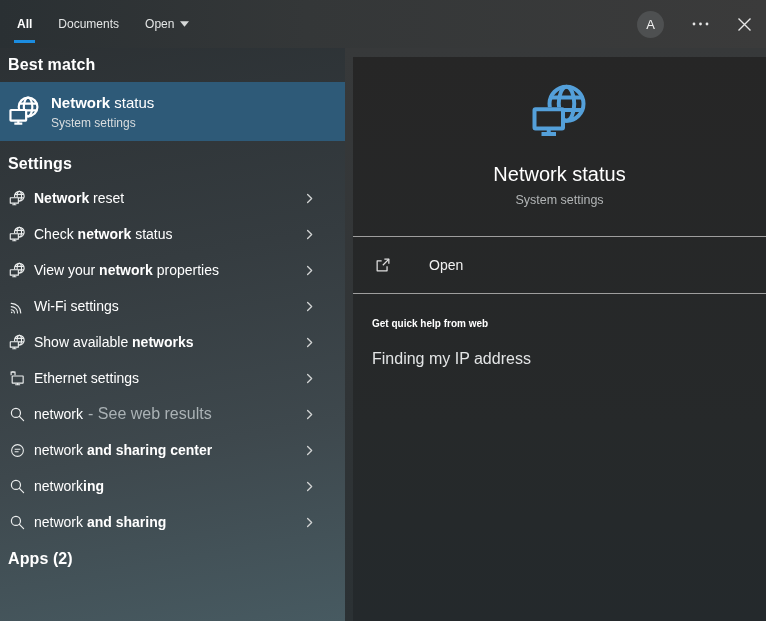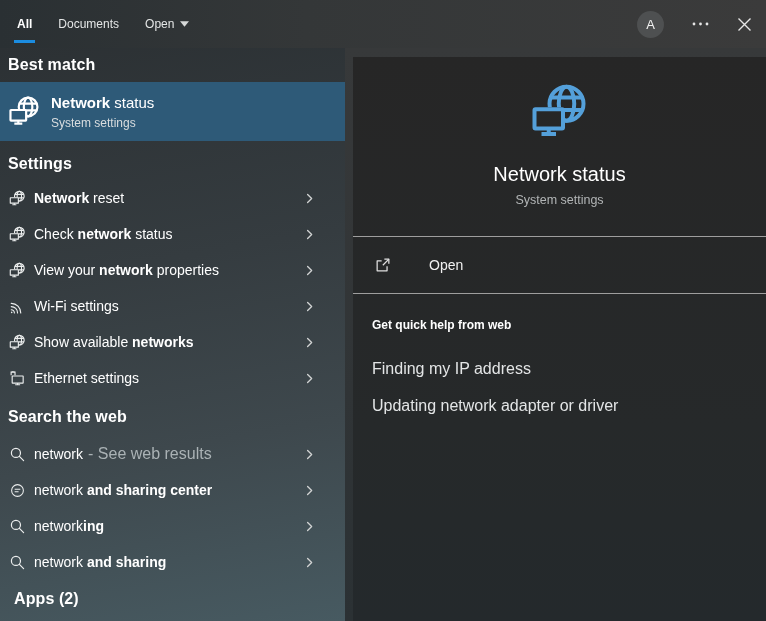--- a/index.html
+++ b/index.html
@@ -36,21 +36,21 @@
   .left-panel{
     position:absolute;top:48px;left:0;width:345px;height:573px;
     background:linear-gradient(170deg,#2c3134 0%,#353c40 38%,#3e484d 68%,#475a61 100%);
   }
   .sec-hd{
     color:#ffffff;font-size:16px;font-weight:700;
     padding:8px 8px 8px 8px;letter-spacing:.1px;
   }
   .sec-hd.settings{padding:14px 8px 7px 8px;}
   .sec-hd.web{padding:12px 8px 10px 8px;}
-  .sec-hd.apps{padding:10px 8px 8px 8px;margin-left:6px;}
+  .sec-hd.apps{padding:10px 8px 8px 8px;}
   .bm-item{
     height:59px;display:flex;align-items:center;
     background:var(--highlight,#2e5a78);padding-left:8px;cursor:default;
   }
   .bm-icon{width:33px;height:33px;color:#ffffff;margin-right:10px;flex:0 0 33px;}
   .bm-icon svg{width:100%;height:100%;}
   .bm-title{color:#ffffff;font-size:15px;line-height:18px;}
   .bm-sub{color:#d9dddf;font-size:12px;margin-top:4px;}
   .row{
     height:36px;display:flex;align-items:center;
@@ -81,21 +81,21 @@
   .hero-title{font-size:20px;color:#ffffff;margin-top:17px;}
   .hero-sub{font-size:12.5px;color:#b2b5b6;margin-top:7px;}
   .sep{height:1px;background:#9e9e9e;}
   .action-row{
     height:56px;display:flex;align-items:center;padding-left:21px;cursor:default;gap:25px;
   }
   .action-row .aicon{width:18px;height:18px;color:#e0e0e0;margin-right:12px;}
   .action-row .aicon svg{width:100%;height:100%;display:block;}
   .action-row .alabel{font-size:14px;color:#f0f0f0;}
   .help{padding:24px 20px 0 19px;}
-  .help-hd{font-size:12px;font-weight:700;color:#ffffff;margin-bottom:28px;}
+  .help-hd{font-size:10px;font-weight:700;color:#ffffff;margin-bottom:21px;}
   .help-item{font-size:16px;color:#e3e5e6;margin-bottom:19px;cursor:default;}
 </style>
 </head>
 <body>
 
 <div class="app">
 
   <div class="topbar">
     <div class="tabs" id="tabs">
         <div class="tab active">
@@ -304,21 +304,20 @@
           </span>
     <span class="label"><span>Ethernet settings</span></span>
     <span class="chev">
       <svg viewBox="0 0 24 24" fill="none" stroke="currentColor" stroke-width="2.4" stroke-linecap="round" stroke-linejoin="round">
               <path d="M8.5 4.5 16 12l-7.5 7.5"></path>
             </svg>
     </span>
   </div>
       </div>
 
-    <div class="sec-hd web">Search the web</div>
     <div id="web-rows">
         <div class="row">
     <span class="icon">
             <svg viewBox="0 0 24 24" fill="none" stroke="currentColor" stroke-width="1.7" stroke-linecap="round">
    <circle cx="9.8" cy="9.8" r="6.4"></circle>
               <path d="M14.7 14.7 20.6 20.6"></path>
  </svg>
           </span>
     <span class="label"><span>network</span></span>
           <span class="suffix">- See web results</span>
@@ -409,19 +408,18 @@
             <path d="M16.5 3.5 9.8 10.2"></path>
           </svg>
         </span>
         <span class="alabel">Open</span>
       </div>
       <div class="sep"></div>
       <div class="help">
         <div class="help-hd">Get quick help from web</div>
         <div id="help-items">
             <div class="help-item">Finding my IP address</div>
-            <div class="help-item">Updating network adapter or driver</div>
           </div>
       </div>
     </div>
   </div>
 
 </div>
 
 </body></html>

